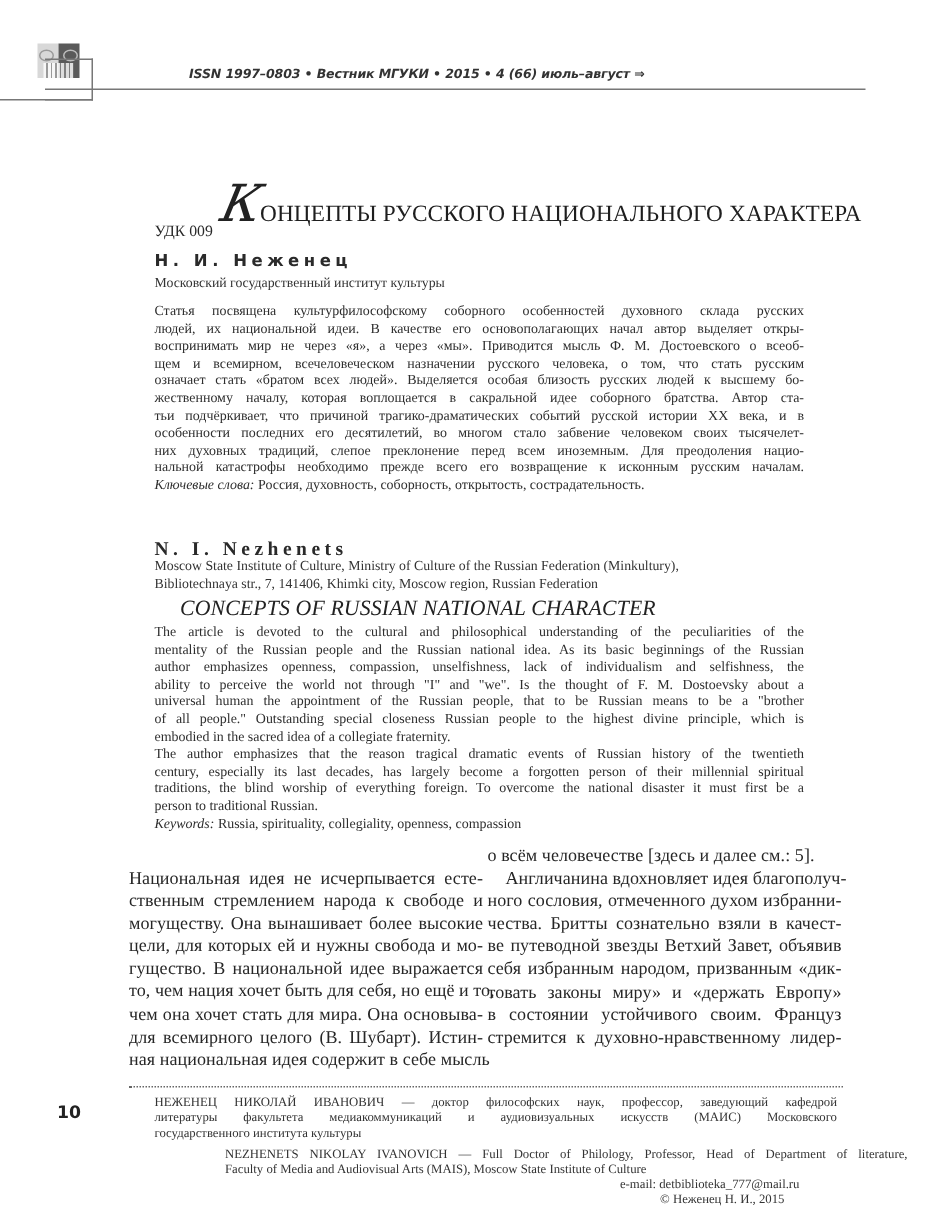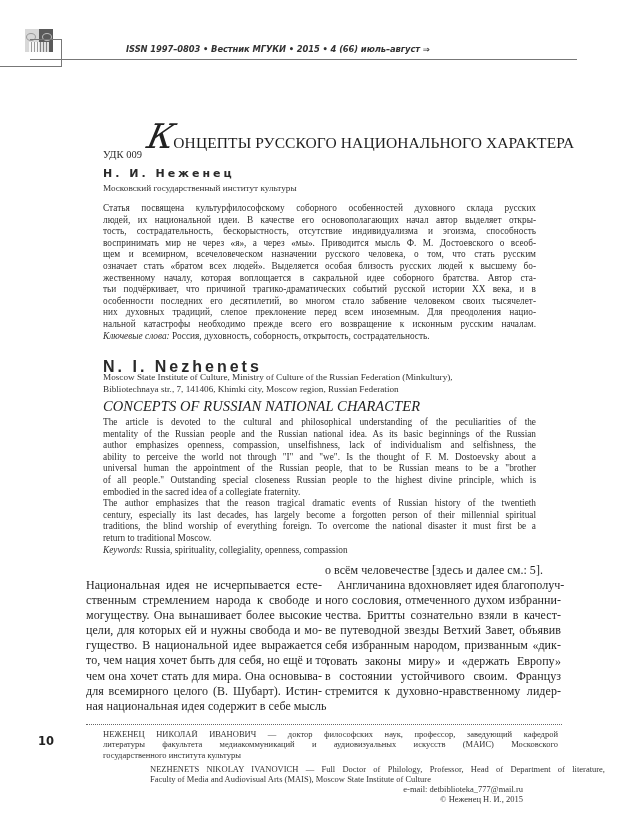--- a/index.html
+++ b/index.html
@@ -29,43 +29,43 @@
   .udk { position: absolute; left: 103px; top: 149px; font-size: 10.5px; }
   .author-ru { position: absolute; left: 103px; top: 167px; font-family: "DejaVu Sans", sans-serif; font-weight: bold; font-size: 11px; letter-spacing: 3px; }
   .affil-ru { position: absolute; left: 103px; top: 183px; font-size: 9.2px; color: #333; }
 
   .abstract { position: absolute; left: 103px; width: 433px; font-size: 9.3px; line-height: 11.6px; color: #2e2e2e; text-align: justify; }
   .abstract .line { display: block; text-align: justify; text-align-last: justify; white-space: nowrap; height: 11.6px; }
   .abstract .line.last { text-align-last: left; }
   .abstract-ru { top: 203px; }
   .kw-label { font-style: italic; }
 
-  .author-en { position: absolute; left: 103px; top: 358px; font-family: Liberation Sans, sans-serif; font-weight: bold; font-size: 16px; letter-spacing: 3px; }
+  .author-en { position: absolute; left: 103px; top: 358px; font-family: Liberation Serif, serif; font-weight: bold; font-size: 13px; letter-spacing: 3px; }
   .affil-en { position: absolute; left: 103px; top: 372px; font-size: 9.2px; line-height: 11.6px; color: #333; }
-  .title-en { position: absolute; left: 103px; top: 398px; font-style: italic; font-size: 14.5px; color: #222; letter-spacing: 0.1px; }
+  .title-en { position: absolute; left: 120px; top: 398px; font-style: italic; font-size: 14.5px; color: #222; letter-spacing: 0.1px; }
   .abstract-en { top: 417px; }
 
   
   .col { position: absolute; top: 578px; width: 236px; font-size: 12px; line-height: 15.1px; color: #262626; letter-spacing: 0.05px; }
   .col .line { display: block; white-space: nowrap; text-align: justify; text-align-last: justify; height: 15.1px; }
   .col .line.last { text-align-last: left; }
   .col .line.indent { padding-left: 12px; }
   .col-left { left: 86px; }
   .col-right { left: 325px; top: 563px; }
   .dotted { position: absolute; left: 86px; top: 724px; width: 476px; border-top: 1px dotted #666; height: 0; }
 
   
   .page-num { position: absolute; left: 38px; top: 734px; font-family: "DejaVu Sans", sans-serif; font-weight: bold; font-size: 11.5px; color: #222; }
   .bio { position: absolute; left: 103px; width: 455px; font-size: 8.5px; line-height: 10.4px; color: #333; }
   .bio .line { display: block; white-space: nowrap; text-align: justify; text-align-last: justify; height: 10.4px; }
   .bio .line.last { text-align-last: left; }
   .bio-ru { top: 729px; }
   .bio-en { top: 764px; margin-left: 47px; }
   .contact-line { position: absolute; left: 0; width: 523px; text-align: right; font-size: 8.5px; line-height: 10.4px; color: #333; white-space: nowrap; }
-  .email { top: 784px; }
+  .email { top: 784px; margin-left: 10px; }
   .copyright { top: 794px; }
 </style>
 </head>
 <body>
 
 <div class="hdr-logo">
   <div class="col-left"></div>
   <div class="col-right"></div>
   <div class="scroll-l"></div>
   <div class="scroll-r"></div>
@@ -79,21 +79,20 @@
 <div class="title">
   <span class="cap">К</span><span class="rest">ОНЦЕПТЫ РУССКОГО НАЦИОНАЛЬНОГО ХАРАКТЕРА</span>
 </div>
 <div class="udk">УДК 009</div>
 <div class="author-ru">Н. И. Неженец</div>
 <div class="affil-ru">Московский государственный институт культуры</div>
 
 <div class="abstract abstract-ru">
   <span class="line">Статья посвящена культурфилософскому соборного особенностей духовного склада русских</span>
   <span class="line">людей, их национальной идеи. В качестве его основополагающих начал автор выделяет откры-</span>
-  <span class="line">тость, сострадательность, бескорыстность, отсутствие индивидуализма и эгоизма, способность</span>
   <span class="line">воспринимать мир не через «я», а через «мы». Приводится мысль Ф. М. Достоевского о всеоб-</span>
   <span class="line">щем и всемирном, всечеловеческом назначении русского человека, о том, что стать русским</span>
   <span class="line">означает стать «братом всех людей». Выделяется особая близость русских людей к высшему бо-</span>
   <span class="line">жественному началу, которая воплощается в сакральной идее соборного братства. Автор ста-</span>
   <span class="line">тьи подчёркивает, что причиной трагико-драматических событий русской истории XX века, и в</span>
   <span class="line">особенности последних его десятилетий, во многом стало забвение человеком своих тысячелет-</span>
   <span class="line">них духовных традиций, слепое преклонение перед всем иноземным. Для преодоления нацио-</span>
   <span class="line">нальной катастрофы необходимо прежде всего его возвращение к исконным русским началам.</span>
   <span class="line last"><span class="kw-label">Ключевые слова:</span><span> Россия, духовность, соборность, открытость, сострадательность.</span></span>
 </div>
@@ -109,21 +108,21 @@
   <span class="line">The article is devoted to the cultural and philosophical understanding of the peculiarities of the</span>
   <span class="line">mentality of the Russian people and the Russian national idea. As its basic beginnings of the Russian</span>
   <span class="line">author emphasizes openness, compassion, unselfishness, lack of individualism and selfishness, the</span>
   <span class="line">ability to perceive the world not through "I" and "we". Is the thought of F. M. Dostoevsky about a</span>
   <span class="line">universal human the appointment of the Russian people, that to be Russian means to be a "brother</span>
   <span class="line">of all people." Outstanding special closeness Russian people to the highest divine principle, which is</span>
   <span class="line last">embodied in the sacred idea of a collegiate fraternity.</span>
   <span class="line">The author emphasizes that the reason tragical dramatic events of Russian history of the twentieth</span>
   <span class="line">century, especially its last decades, has largely become a forgotten person of their millennial spiritual</span>
   <span class="line">traditions, the blind worship of everything foreign. To overcome the national disaster it must first be a</span>
-  <span class="line last">return to traditional Moscow.</span>
+  <span class="line last">person to traditional Russian.</span>
   <span class="line last"><span class="kw-label">Keywords:</span><span> Russia, spirituality, collegiality, openness, compassion</span></span>
 </div>
 
 <div class="col col-left">
   <span class="line">Национальная идея не исчерпывается есте-</span>
   <span class="line">ственным стремлением народа к свободе и</span>
   <span class="line">могуществу. Она вынашивает более высокие</span>
   <span class="line">цели, для которых ей и нужны свобода и мо-</span>
   <span class="line">гущество. В национальной идее выражается</span>
   <span class="line">то, чем нация хочет быть для себя, но ещё и то,</span>

